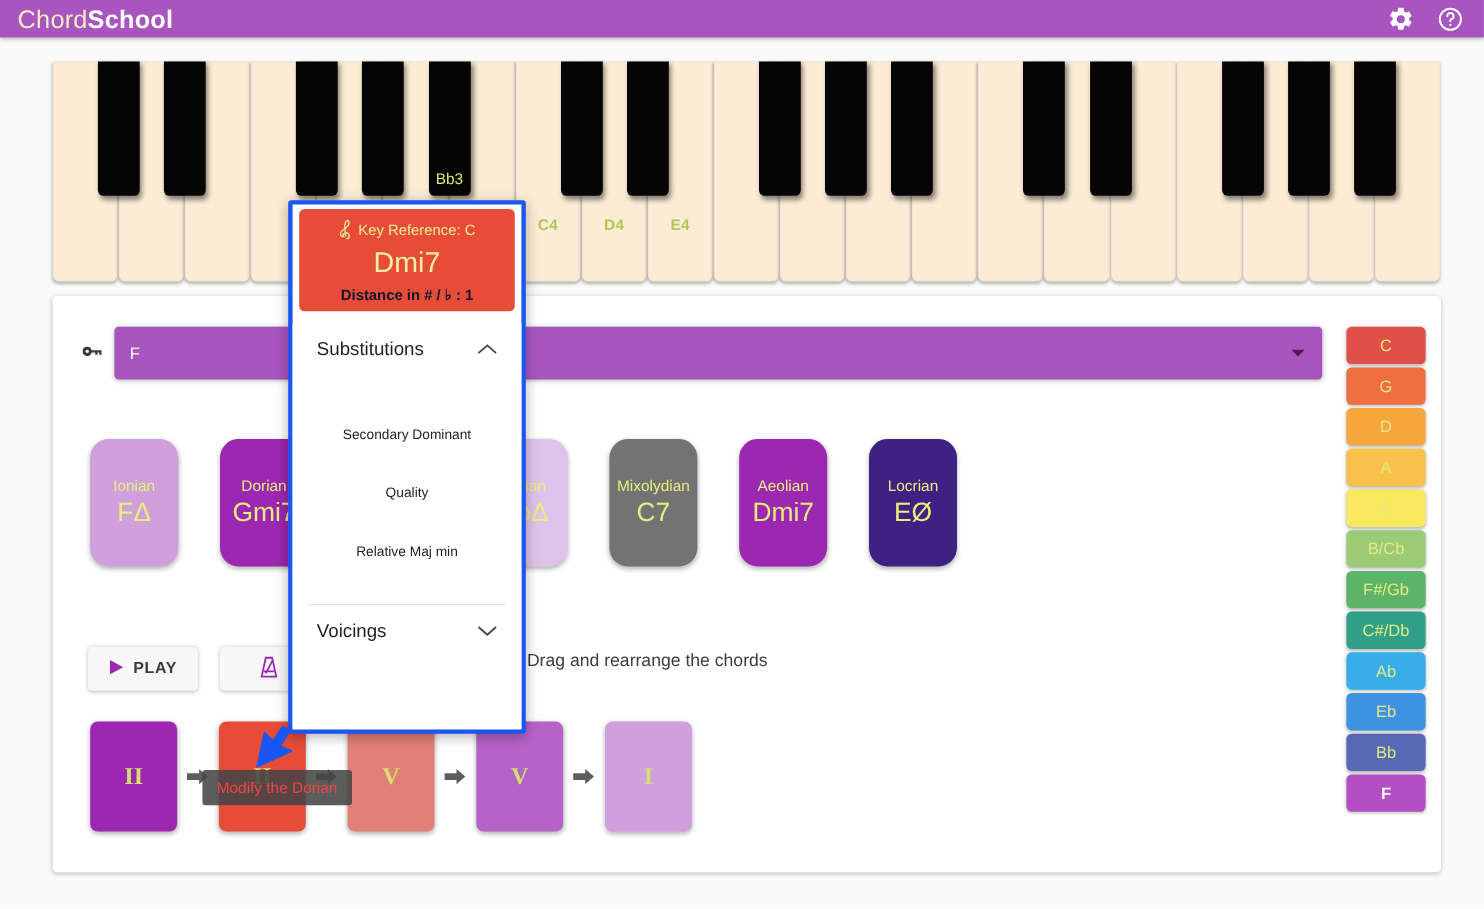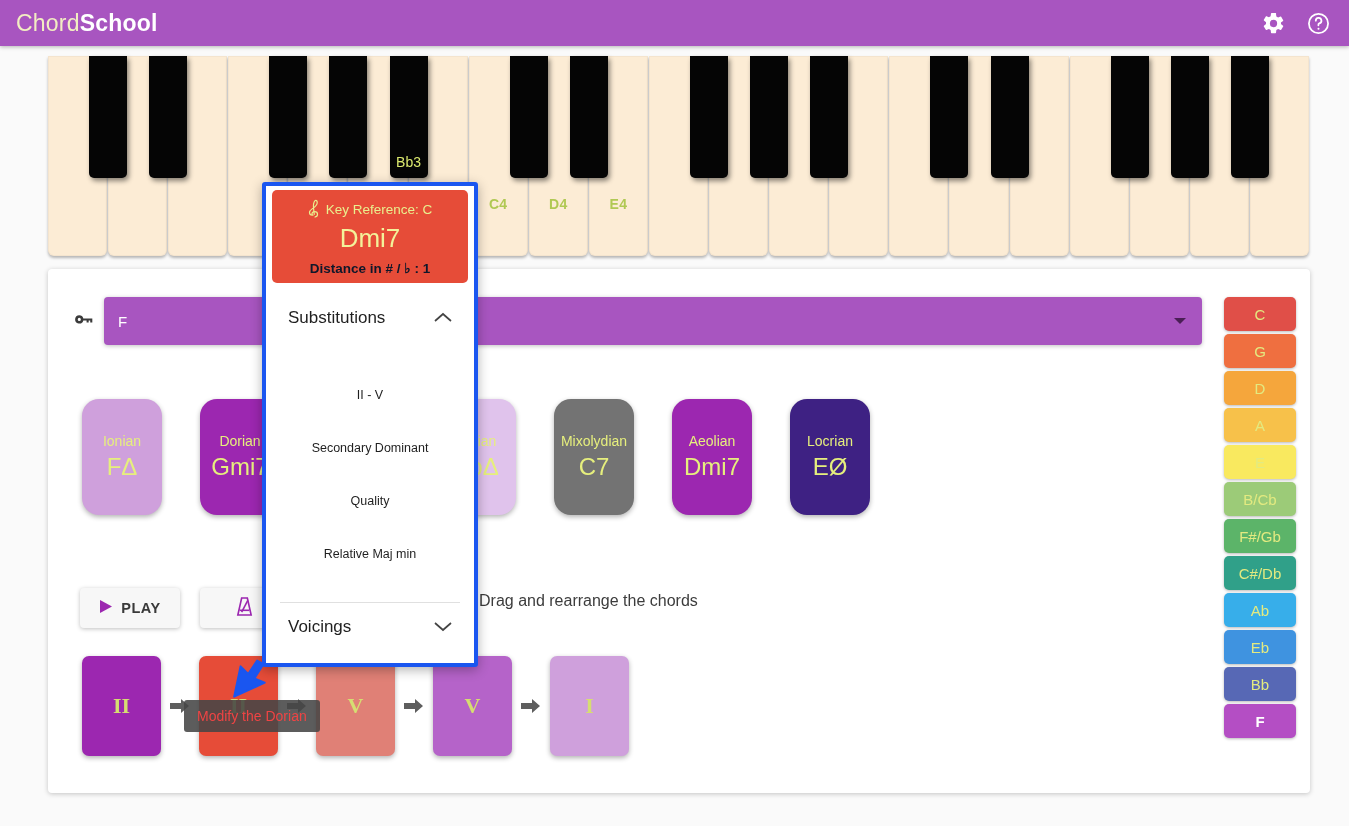--- a/index.html
+++ b/index.html
@@ -7,21 +7,21 @@
     margin: 0; padding: 0;
     width: 1349px; height: 826px;
     background: #fafafa;
     font-family: "Liberation Sans", sans-serif;
     overflow: hidden;
   }
 
   
   .appbar {
     position: absolute; left: 0; top: 0;
-    width: 1349px; height: 46px;
+    width: 1349px; height: 34px;
     background: #a64bb9;
     background: #a855c0;
     display: flex; align-items: center;
     box-shadow: 0 1px 4px rgba(0,0,0,0.28);
     z-index: 40;
   }
   .brand { margin-left: 16px; font-size: 23px; letter-spacing: .2px; }
   .brand .b1 { color: #f2eec2; }
   .brand .b2 { color: #ffffff; font-weight: bold; }
   .appbar-actions { margin-left: auto; display: flex; align-items: center; gap: 20px; margin-right: 18px; }
@@ -436,21 +436,20 @@
     <div class="dist">Distance in # / ♭ : 1</div>
   </div>
   <div class="accordion" id="accordion">
       <div class="acc-head">
         <span>Substitutions</span>
         <span class="chev"><svg width="18" height="11" viewBox="0 0 18 11" fill="none" stroke="#444" stroke-width="1.7">
             <path d="M1 9l8-7 8 7"></path>
           </svg></span>
       </div>
       <div class="acc-body">
-        <div class="acc-item">II - V</div>
         <div class="acc-item">Secondary Dominant</div>
         <div class="acc-item">Quality</div>
         <div class="acc-item">Relative Maj min</div>
       </div>
       <div class="acc-divider"></div>
       <div class="acc-head">
         <span>Voicings</span>
         <span class="chev"><svg width="18" height="11" viewBox="0 0 18 11" fill="none" stroke="#444" stroke-width="1.7">
             <path d="M1 2l8 7 8-7"></path>
           </svg></span>

